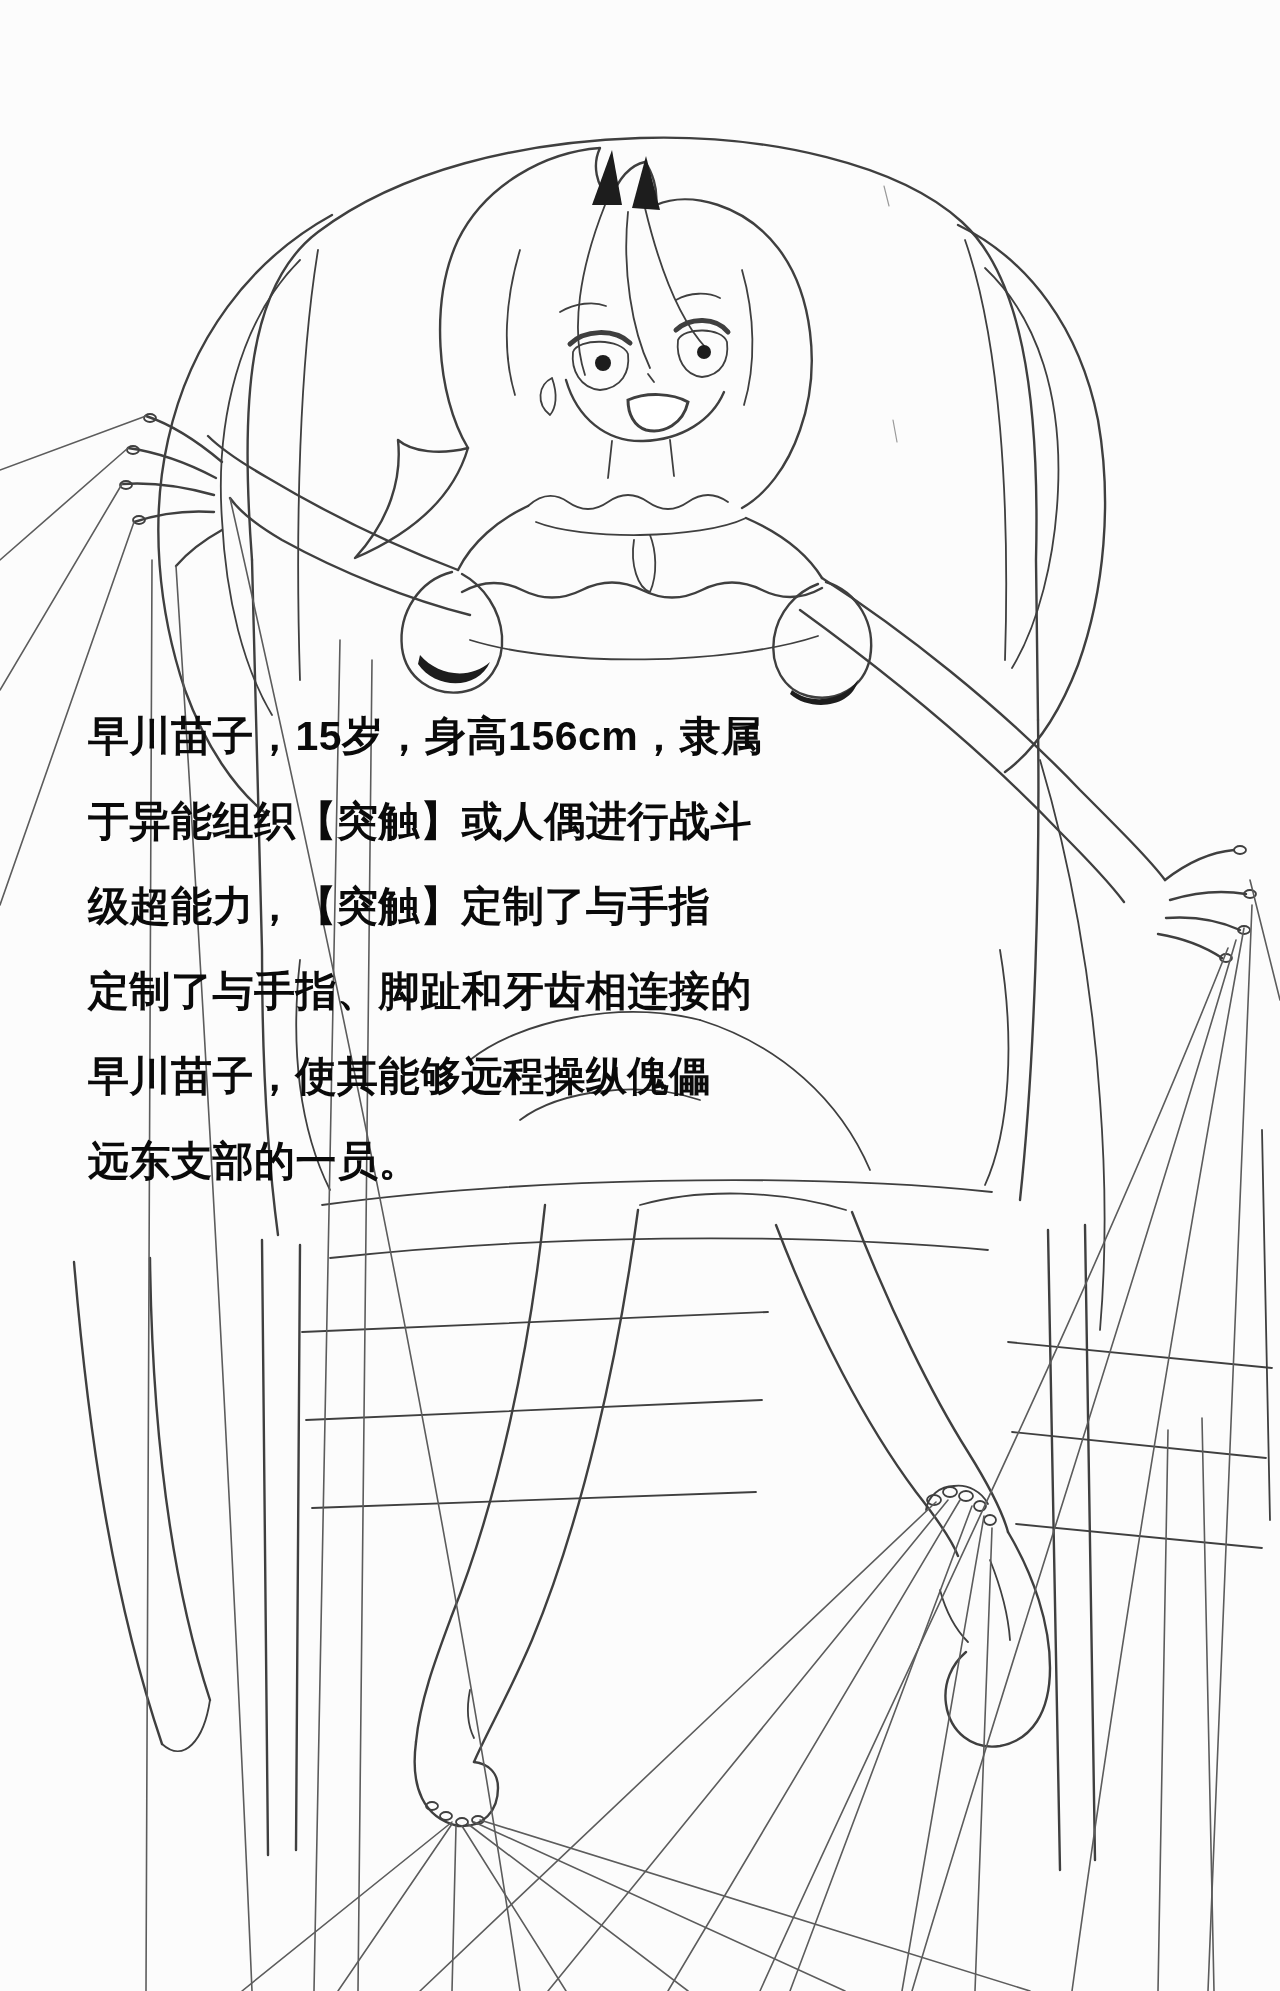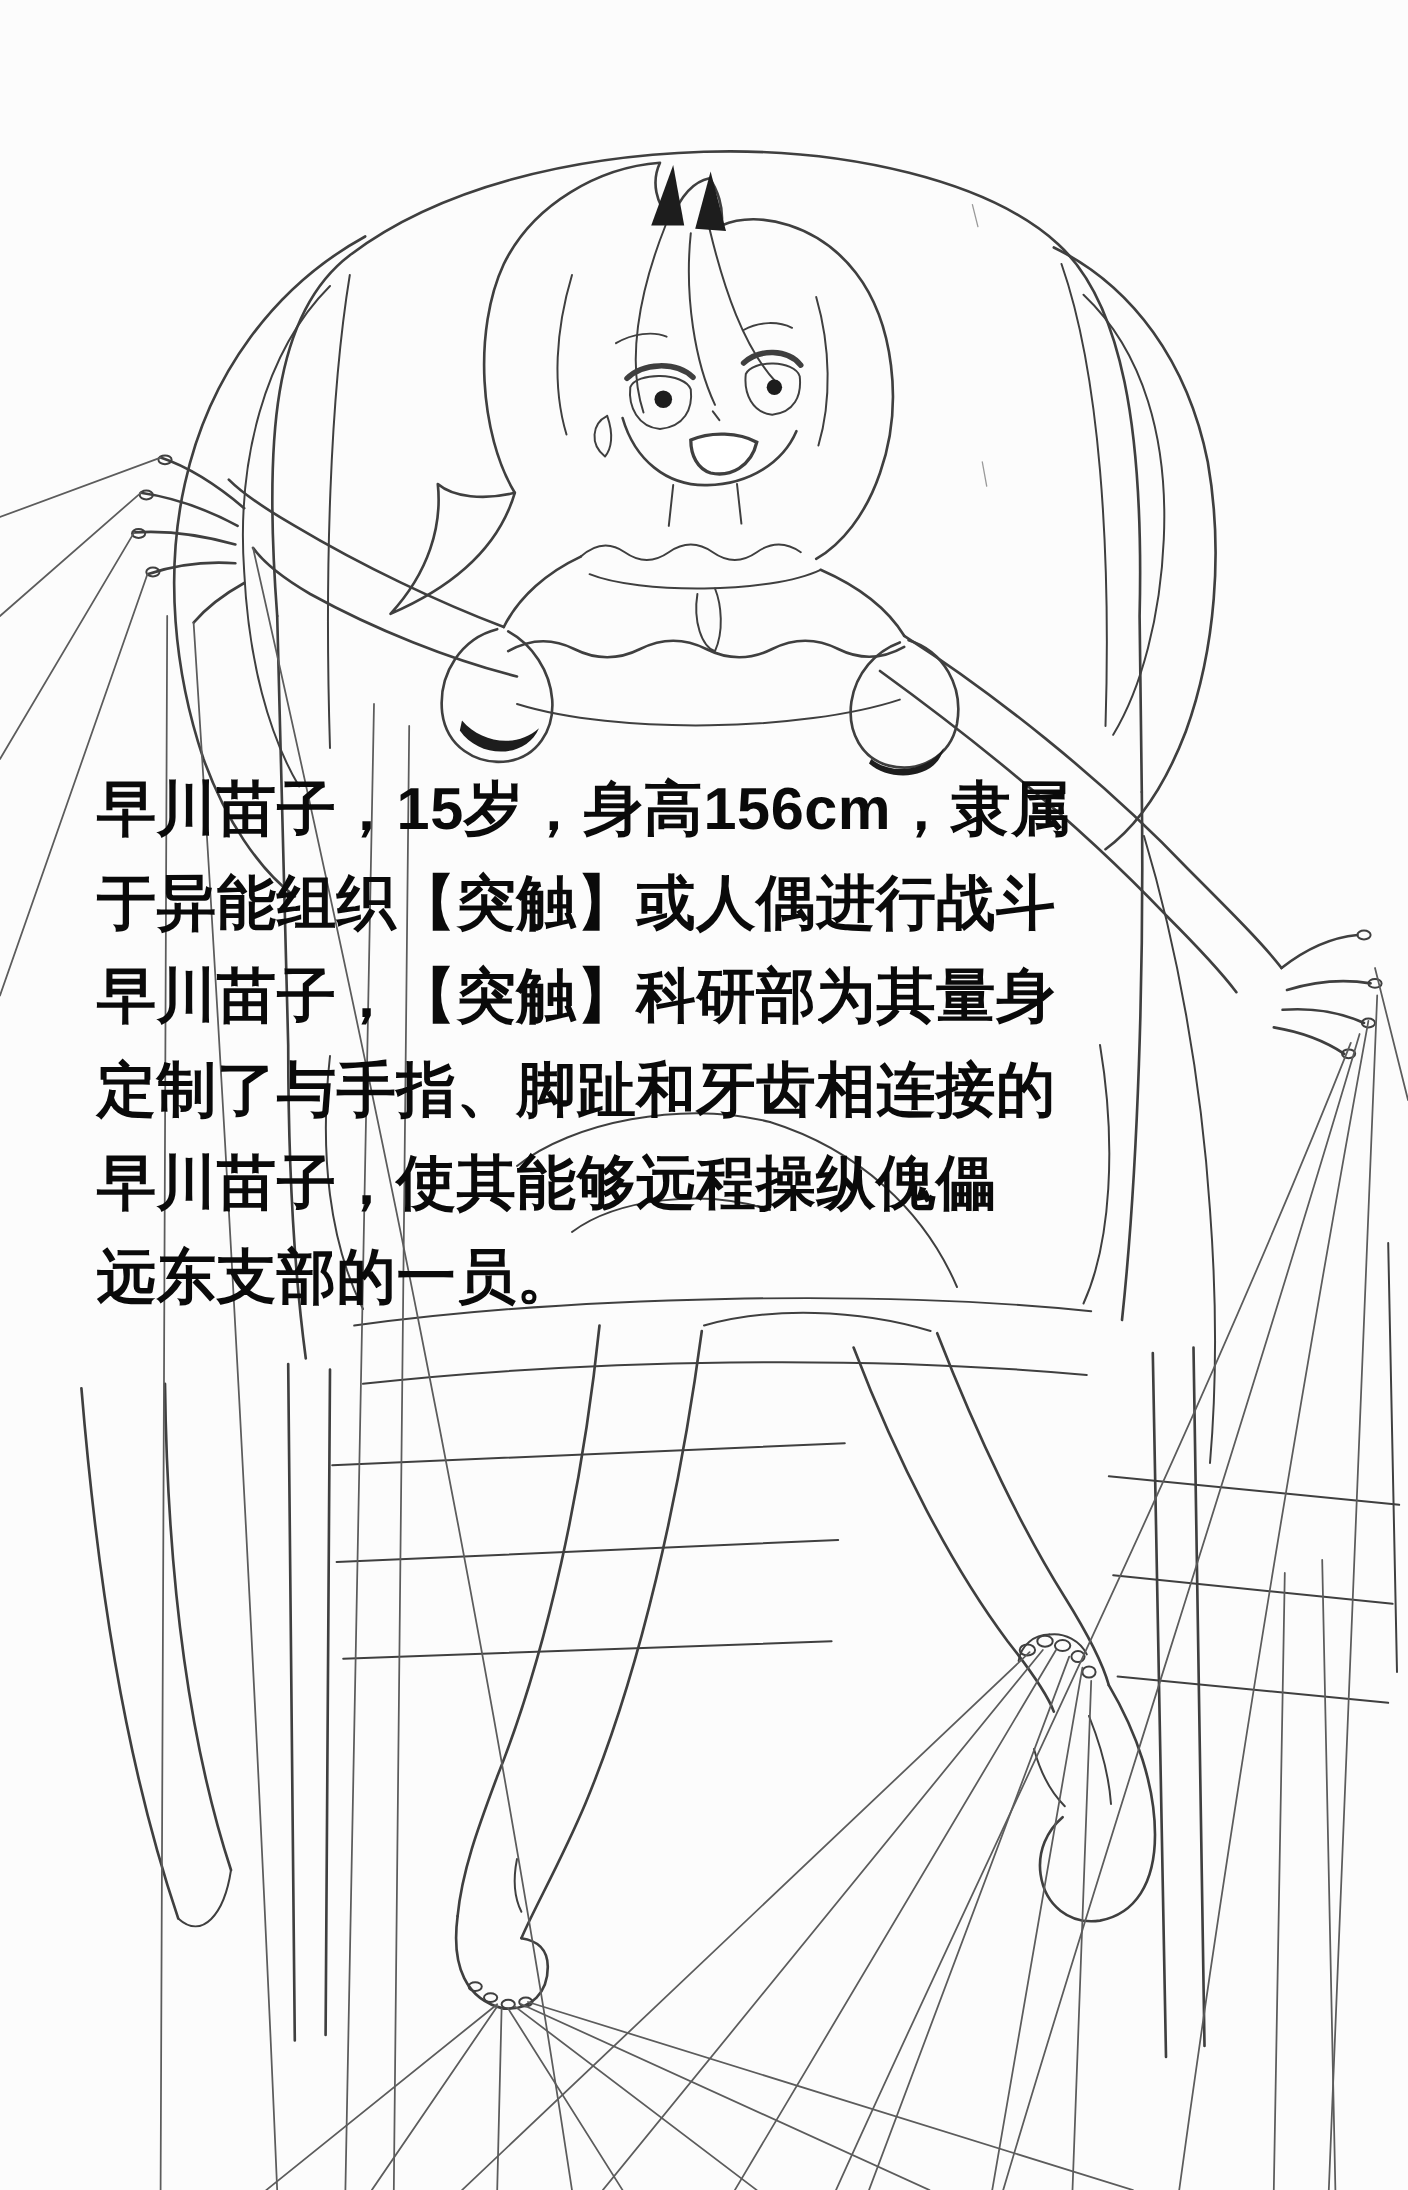--- a/index.html
+++ b/index.html
@@ -12,21 +12,21 @@
   .ln{fill:none;stroke:var(--line,#3f3f3f);stroke-width:2.4;stroke-linecap:round;stroke-linejoin:round}
   .ln2{stroke-width:1.8}
   .lash{stroke-width:5}
   .faint{stroke-width:1.2;stroke:#9a9a9a}
   .string{fill:none;stroke:var(--string,#5c5c5c);stroke-width:1.6;stroke-linecap:round}
   .dark{fill:#1d1d1d;stroke:none}
   .mouth{fill:#ffffff;stroke:var(--line,#3f3f3f);stroke-width:3}
   .caption{
     position:absolute;left:88px;top:694px;width:1130px;
     color:var(--text,#0a0a0a);
-    font-size:54px;line-height:85px;font-weight:bold;
+    font-size:41px;line-height:85px;font-weight:bold;
     letter-spacing:.5px;white-space:nowrap;
   }
   .caption .cap-line{height:85px}
 </style>
 </head>
 <body>
 
 <div class="screen">
 
   <svg class="art" viewBox="0 0 1280 1991" aria-hidden="true">
@@ -223,19 +223,19 @@
       <path class="string" d="M 960,1500 L 668,1991"></path>
       <path class="string" d="M 972,1506 L 790,1991"></path>
       <path class="string" d="M 984,1516 L 902,1991"></path>
       <path class="string" d="M 992,1528 L 975,1991"></path>
     </g>
   </svg>
 
   <div class="caption">
     <div class="cap-line">早川苗子，15岁，身高156cm，隶属</div>
     <div class="cap-line">于异能组织【突触】或人偶进行战斗</div>
-    <div class="cap-line">早川苗子，【突触】科研部为其量身</div>
+    <div class="cap-line">级超能力，【突触】定制了与手指</div>
     <div class="cap-line">定制了与手指、脚趾和牙齿相连接的</div>
     <div class="cap-line">早川苗子，使其能够远程操纵傀儡</div>
     <div class="cap-line">远东支部的一员。</div>
   </div>
 
 </div>
 
 </body></html>

